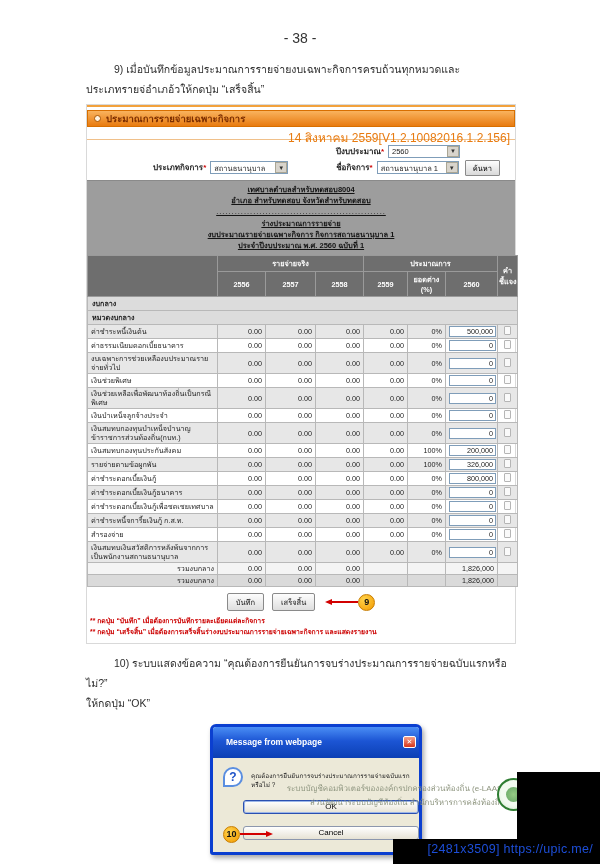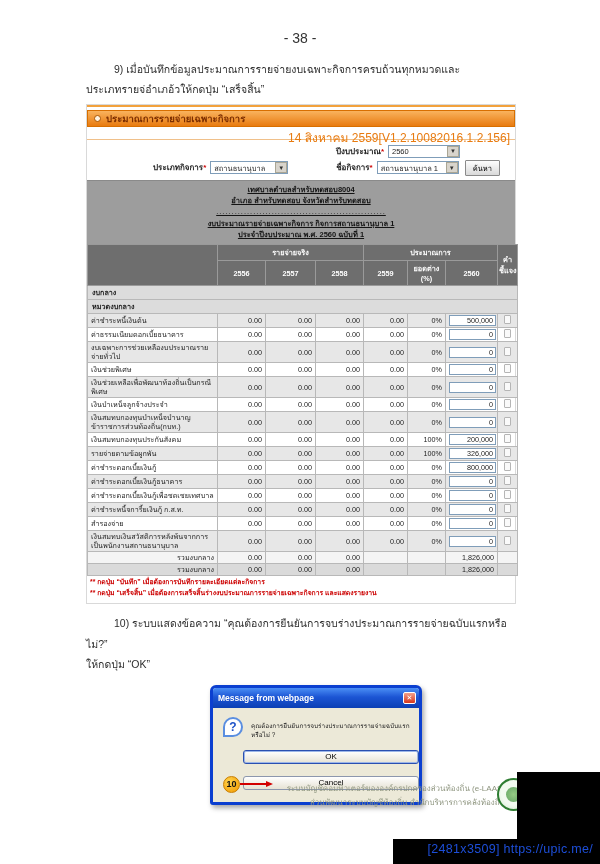--- a/index.html
+++ b/index.html
@@ -60,22 +60,22 @@
   .aline { width:26px; height:2px; background:#d20000; }
   .badge { width:17px; height:17px; border-radius:50%; background:radial-gradient(circle at 35% 30%, #ffd24a, #f29a00);
            border:1px solid #c87d00; color:#111; font-weight:bold; font-size:9px; display:flex; align-items:center; justify-content:center; }
   .notes { color:#cc0000; font-weight:bold; font-size:6.8px; line-height:1.55; padding:1px 3px 5px; }
 
   .p10 { margin-top:9px; }
 
   
   .dlgwrap { position:relative; width:212px; margin:10px 0 0 210px; }
   .dlg { border:3px solid #0b3fd0; border-radius:6px 6px 3px 3px; box-shadow:2px 3px 5px rgba(0,0,0,.35); background:#ece9d8; }
-  .dlg-title { height:20px; background:linear-gradient(180deg,#4a8ef5,#1c55d4 45%,#0b3fb4); border-radius:3px 3px 0 0;
-               display:flex; align-items:center; color:#fff; font-weight:bold; font-size:8.5px; padding:0 3px 0 5px; }
+  .dlg-title { height:31px; background:linear-gradient(180deg,#4a8ef5,#1c55d4 45%,#0b3fb4); border-radius:3px 3px 0 0;
+               display:flex; align-items:center; color:#fff; font-weight:bold; font-size:8.5px; padding:0 3px 0 13px; }
   .closeX { margin-left:auto; width:13px; height:12px; background:linear-gradient(#f3a08a,#d6361c); border:1px solid #fff;
             border-radius:2px; color:#fff; font-size:7px; font-weight:bold; display:flex; align-items:center; justify-content:center; }
   .dlg-body { display:flex; gap:8px; align-items:flex-start; padding:9px 8px 4px 10px; }
   .qicon { flex:0 0 auto; width:20px; height:20px; border-radius:50% 50% 50% 0; background:#fff; border:2px solid #5a8ee0;
            color:#1d52c8; font-weight:bold; font-size:12px; display:flex; align-items:center; justify-content:center; }
   .dmsg { font-size:6.4px; color:#222; padding-top:5px; line-height:1.4; }
   .dlg-btns { display:flex; justify-content:center; gap:12px; padding:6px 0 12px 30px;flex-direction:column; }
   .xpbtn { min-width:56px; height:14px; font-size:8px; color:#000; border:1px solid #8c97ad; border-radius:3px;
            background:linear-gradient(#ffffff,#e6e2d4); }
   .xpbtn.okbtn { border:1px solid #2a4fb0; box-shadow:0 0 0 1px #9cb6e8 inset; }
@@ -135,20 +135,21 @@
           </span>
           <button class="findbtn">ค้นหา</button>
         </span>
       </div>
     </div>
 
     <div class="orgband">
       <div>เทศบาลตำบลสำหรับทดสอบ8004</div>
       <div>อำเภอ สำหรับทดสอบ จังหวัดสำหรับทดสอบ</div>
       <div class="dots">.......................................................</div>
+      <div>ร่างประมาณการรายจ่าย</div>
       <div>งบประมาณรายจ่ายเฉพาะกิจการ  กิจการสถานธนานุบาล 1</div>
       <div>ประจำปีงบประมาณ พ.ศ. 2560  ฉบับที่ 1</div>
     </div>
 
     <table class="budget">
       <colgroup>
         <col style="width:130px">
           <col style="width:48px">
           <col style="width:50px">
           <col style="width:48px">
@@ -376,20 +377,29 @@
             <td class="num">0.00</td>
             <td class="num">0.00</td>
             <td class="num"></td>
             <td class="num"></td>
             <td class="num">1,826,000</td>
             <td class="icell"></td>
           </tr>
         </tbody>
     </table>
 
+    <div class="btnrow">
+      <button class="graybtn">บันทึก</button>
+      <button class="graybtn">เสร็จสิ้น</button>
+      <span class="ann">
+        <span class="tri-l"></span>
+        <span class="aline"></span>
+        <span class="badge">9</span>
+      </span>
+    </div>
 
     <div class="notes">
       <div>** กดปุ่ม “บันทึก” เมื่อต้องการบันทึกรายละเอียดแต่ละกิจการ</div>
       <div>** กดปุ่ม “เสร็จสิ้น” เมื่อต้องการเสร็จสิ้นร่างงบประมาณการรายจ่ายเฉพาะกิจการ และแสดงรายงาน</div>
     </div>
   </div>
 
   <div class="para p10">
     <span class="indent">10)  ระบบแสดงข้อความ “คุณต้องการยืนยันการจบร่างประมาณการรายจ่ายฉบับแรกหรือไม่?”</span>
     <span>ให้กดปุ่ม “OK”</span>

